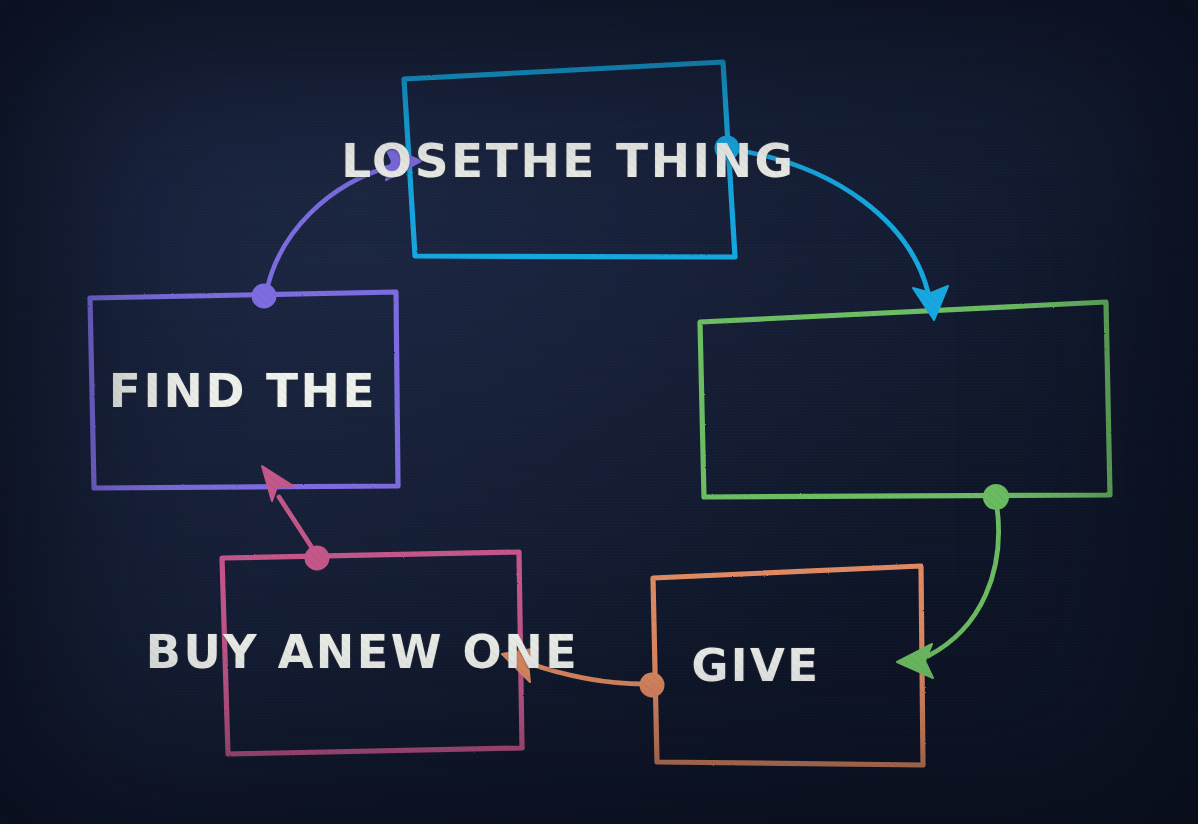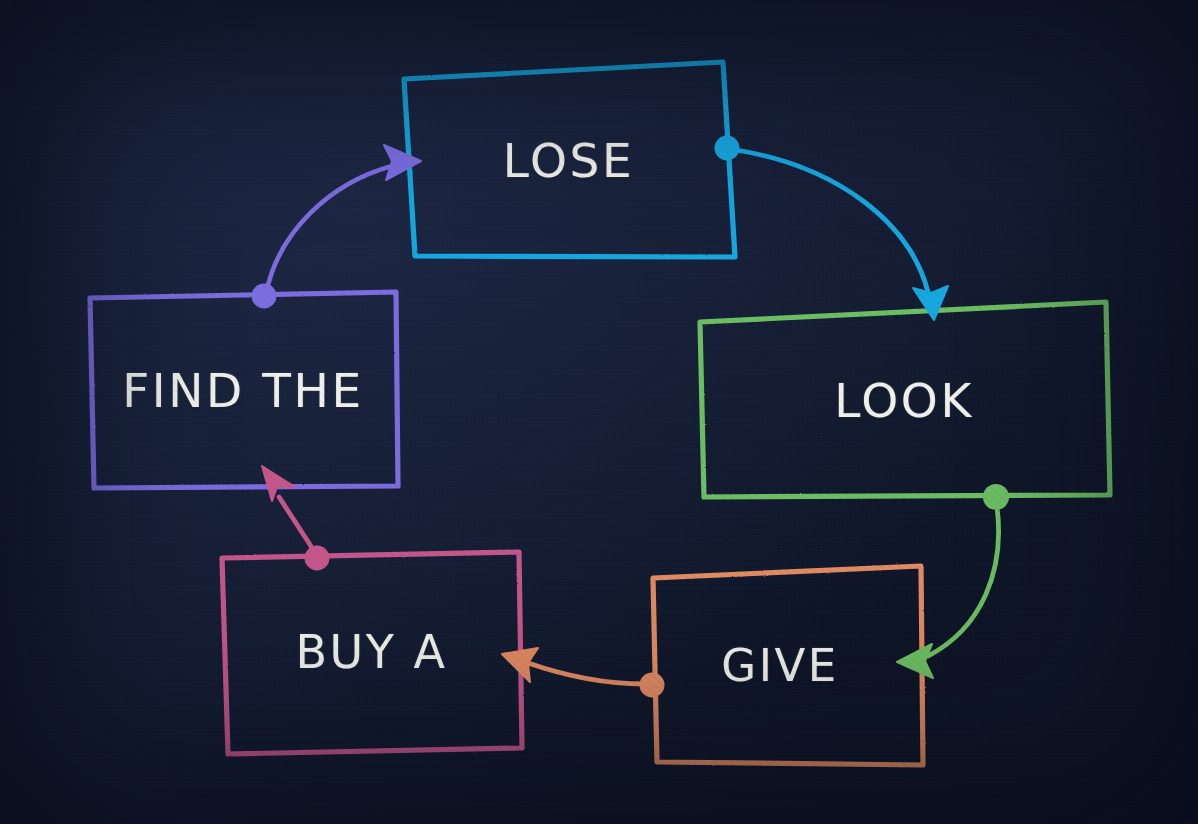--- a/index.html
+++ b/index.html
@@ -47,21 +47,21 @@
   }
   .node-label {
     position: absolute;
     display: flex;
     flex-direction: row;
     align-items: center;
     justify-content: center;
     text-align: center;
     color: #eef1ec;
     font-family: "DejaVu Sans", sans-serif;
-    font-weight: 400;
+    font-weight: 700;
     letter-spacing: 0.055em;
     line-height: 1.17;
     text-transform: uppercase;
     text-shadow: 0 0 2px rgba(238,241,236,0.28), 0 1px 2px rgba(0,0,0,0.45);
     pointer-events: none;
     -webkit-font-smoothing: antialiased;
   }
   .node-label .ln {
     display: block;
     white-space: nowrap;
@@ -130,32 +130,33 @@
         <path d="M 314 551 C 302 532 290 514 279 497" fill="none" stroke="#c4578a" stroke-width="4.8" stroke-linecap="round"></path>
         <circle cx="317" cy="558" r="12.5" fill="#c4578a"></circle>
         <path d="M 262 466 L 272 501 L 277 487 L 295 487 Z" fill="#c4578a" stroke="#c4578a" stroke-width="2" stroke-linejoin="round"></path>
       </g>
 
     </g>
   </svg>
 
   <div class="node-label" style="left:402px; top:62px; width:333px; height:196px; font-size:47px;">
     <span class="ln">LOSE</span>
+    <span class="ln">THE THING</span>
   </div>
 
   <div class="node-label" style="left:698px; top:302px; width:412px; height:196px; font-size:47px;">
-    <span class="ln">LOOK</span>
   </div>
 
-  <div class="node-label" style="left:644px; top:566px; width:272px; height:200px; font-size:45px;">
+  <div class="node-label" style="left:620px; top:566px; width:272px; height:200px; font-size:45px;">
     <span class="ln">GIVE</span>
   </div>
 
-  <div class="node-label" style="left:221px; top:552px; width:301px; height:202px; font-size:46px;">
+  <div class="node-label" style="left:212px; top:552px; width:301px; height:202px; font-size:46px;">
     <span class="ln">BUY A</span>
+    <span class="ln">NEW ONE</span>
   </div>
 
   <div class="node-label" style="left:88px; top:292px; width:310px; height:196px; font-size:47px;">
     <span class="ln">FIND THE</span>
   </div>
 
   <div id="grain"></div>
   <div id="vignette"></div>
 </div>
 

